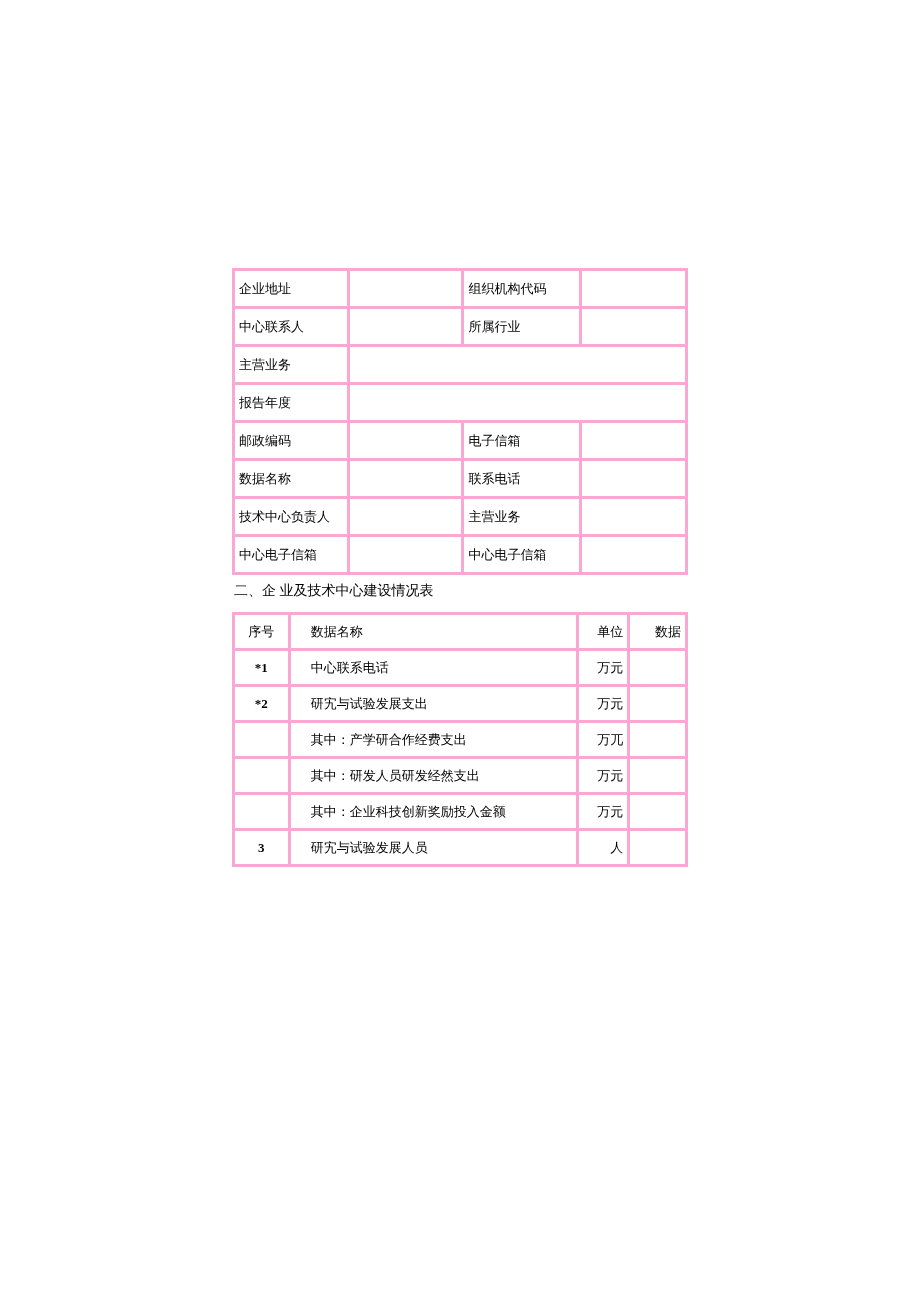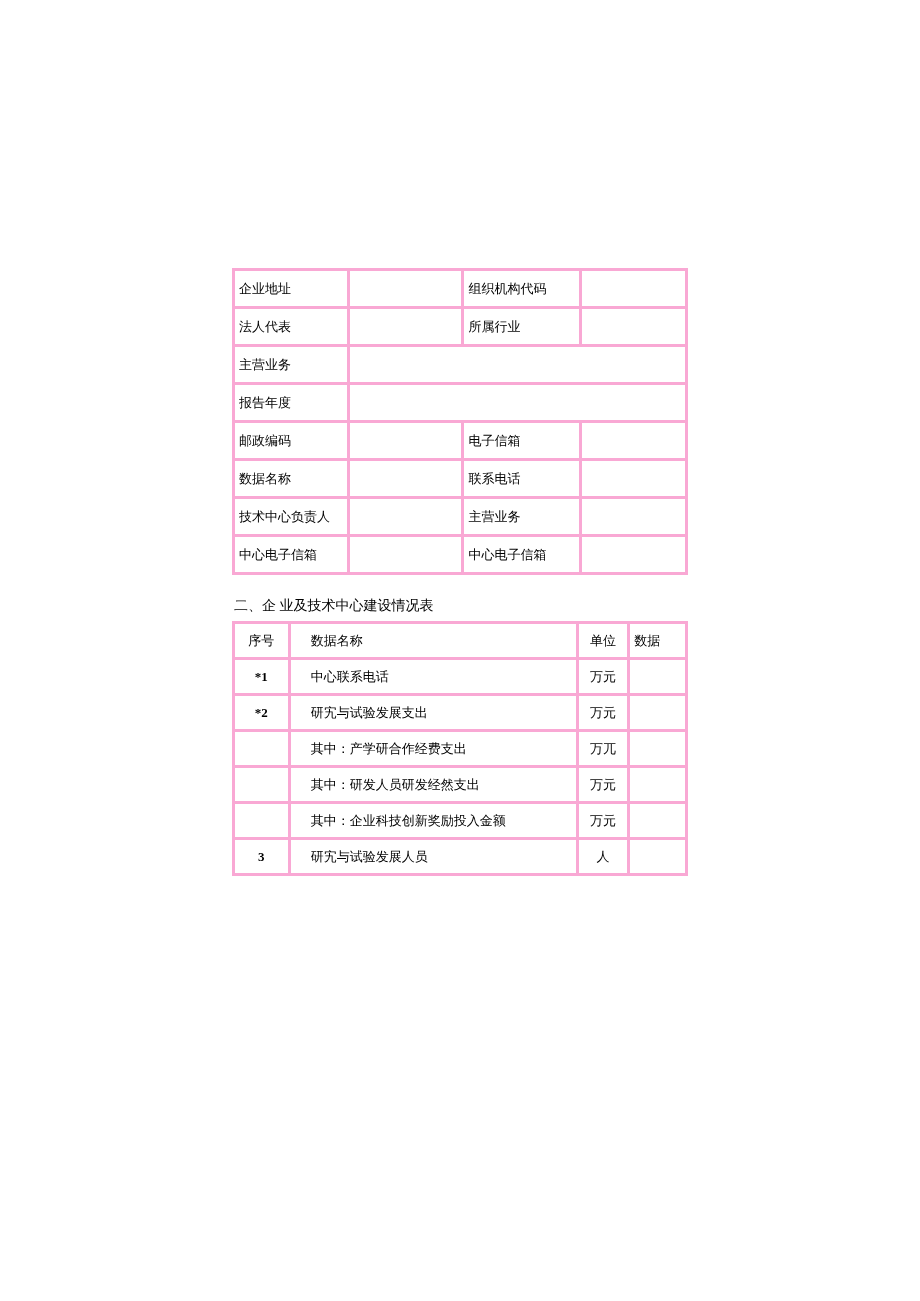--- a/index.html
+++ b/index.html
@@ -40,64 +40,64 @@
       width: 115px;
     }
     .table1 td:nth-child(3) {
       width: 118px;
     }
     .table1 td:nth-child(4) {
       width: 107px;
     }
     .section-title {
       font-size: 14px;
-      margin-top: 22px;
+      margin-top: 7px;
       margin-bottom: 4px;
       padding-left: 2px;
     }
     .table2 {
-      margin-top: 6px;
+      margin-top: 12px;
     }
     .table2 td {
       height: 36px;
     }
     .table2 .col-num {
       width: 56px;
       text-align: center;
     }
     .table2 .col-name {
       width: 290px;
       padding-left: 20px;
     }
     .table2 .col-unit {
       width: 52px;
-      text-align: center;
+      text-align: right;
     }
     .table2 .col-data {
       width: 58px;
-      text-align: left;
+      text-align: right;
     }
     .bold {
       font-weight: bold;
     }
   </style>
 </head>
 <body>
 
 <div class="container">
   <table class="table1">
     <tbody>
         <tr>
       <td>企业地址</td>
       <td></td>
       <td>组织机构代码</td>
       <td></td>
     </tr>
     <tr>
-      <td>法人代表</td>
+      <td>中心联系人</td>
       <td></td>
       <td>所属行业</td>
       <td></td>
     </tr>
     <tr>
       <td>主营业务</td>
       <td colspan="3"></td>
     </tr>
     <tr>
       <td>报告年度</td>

